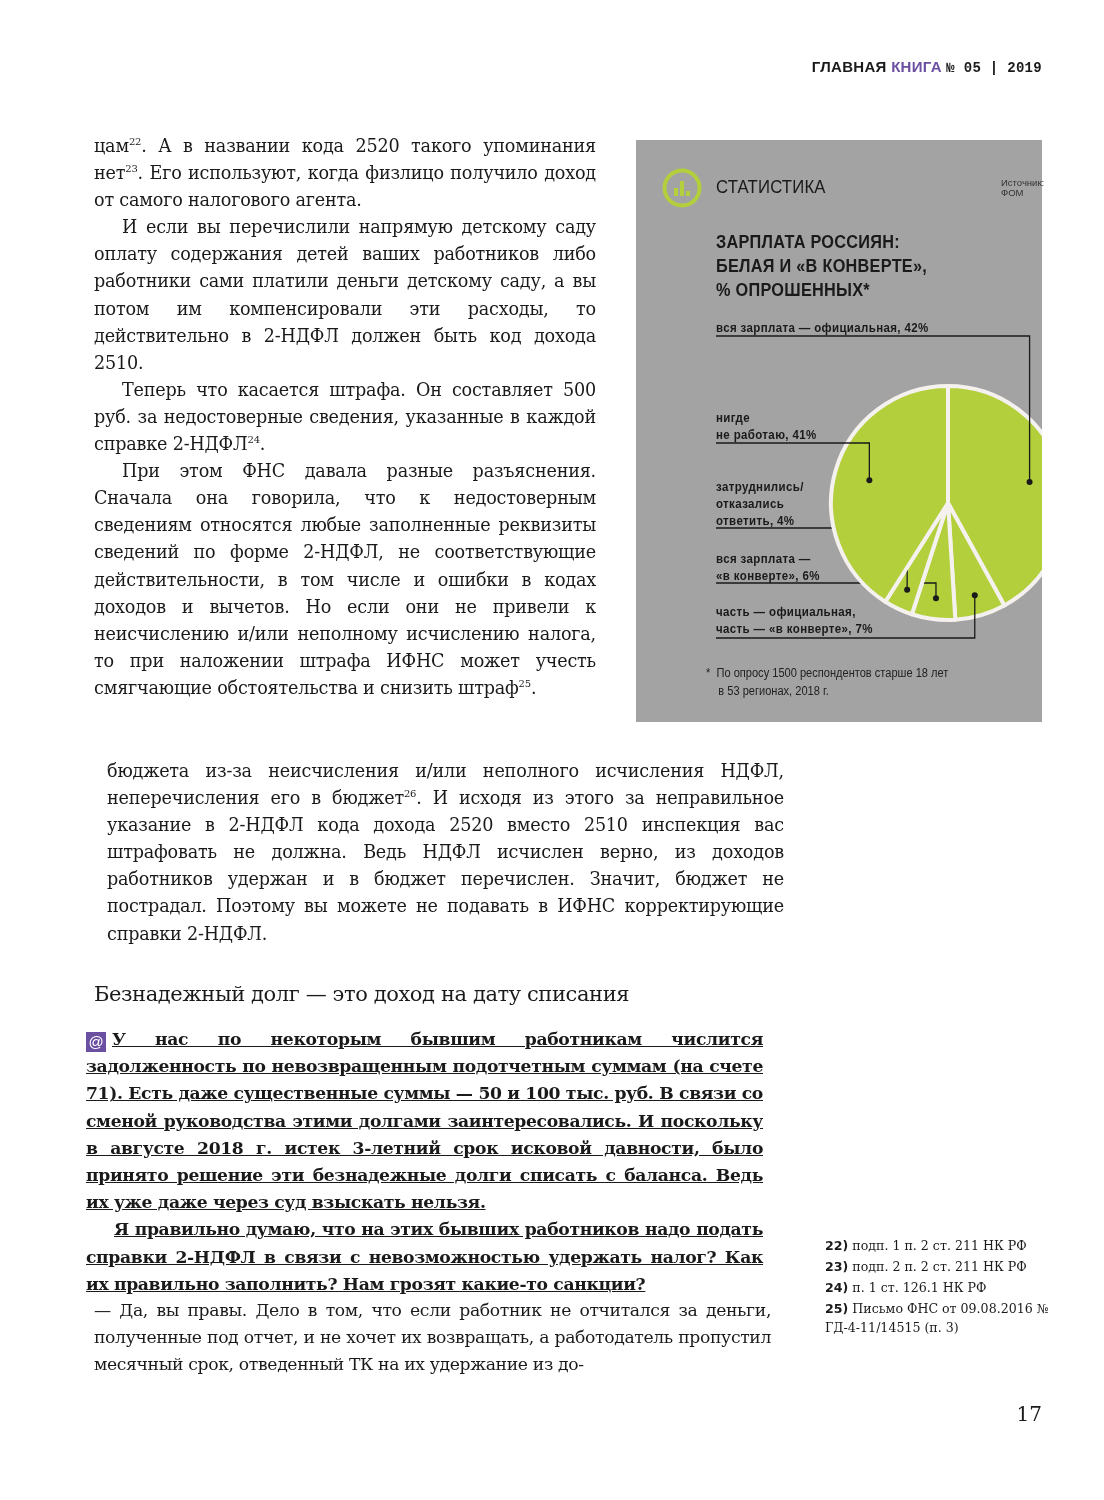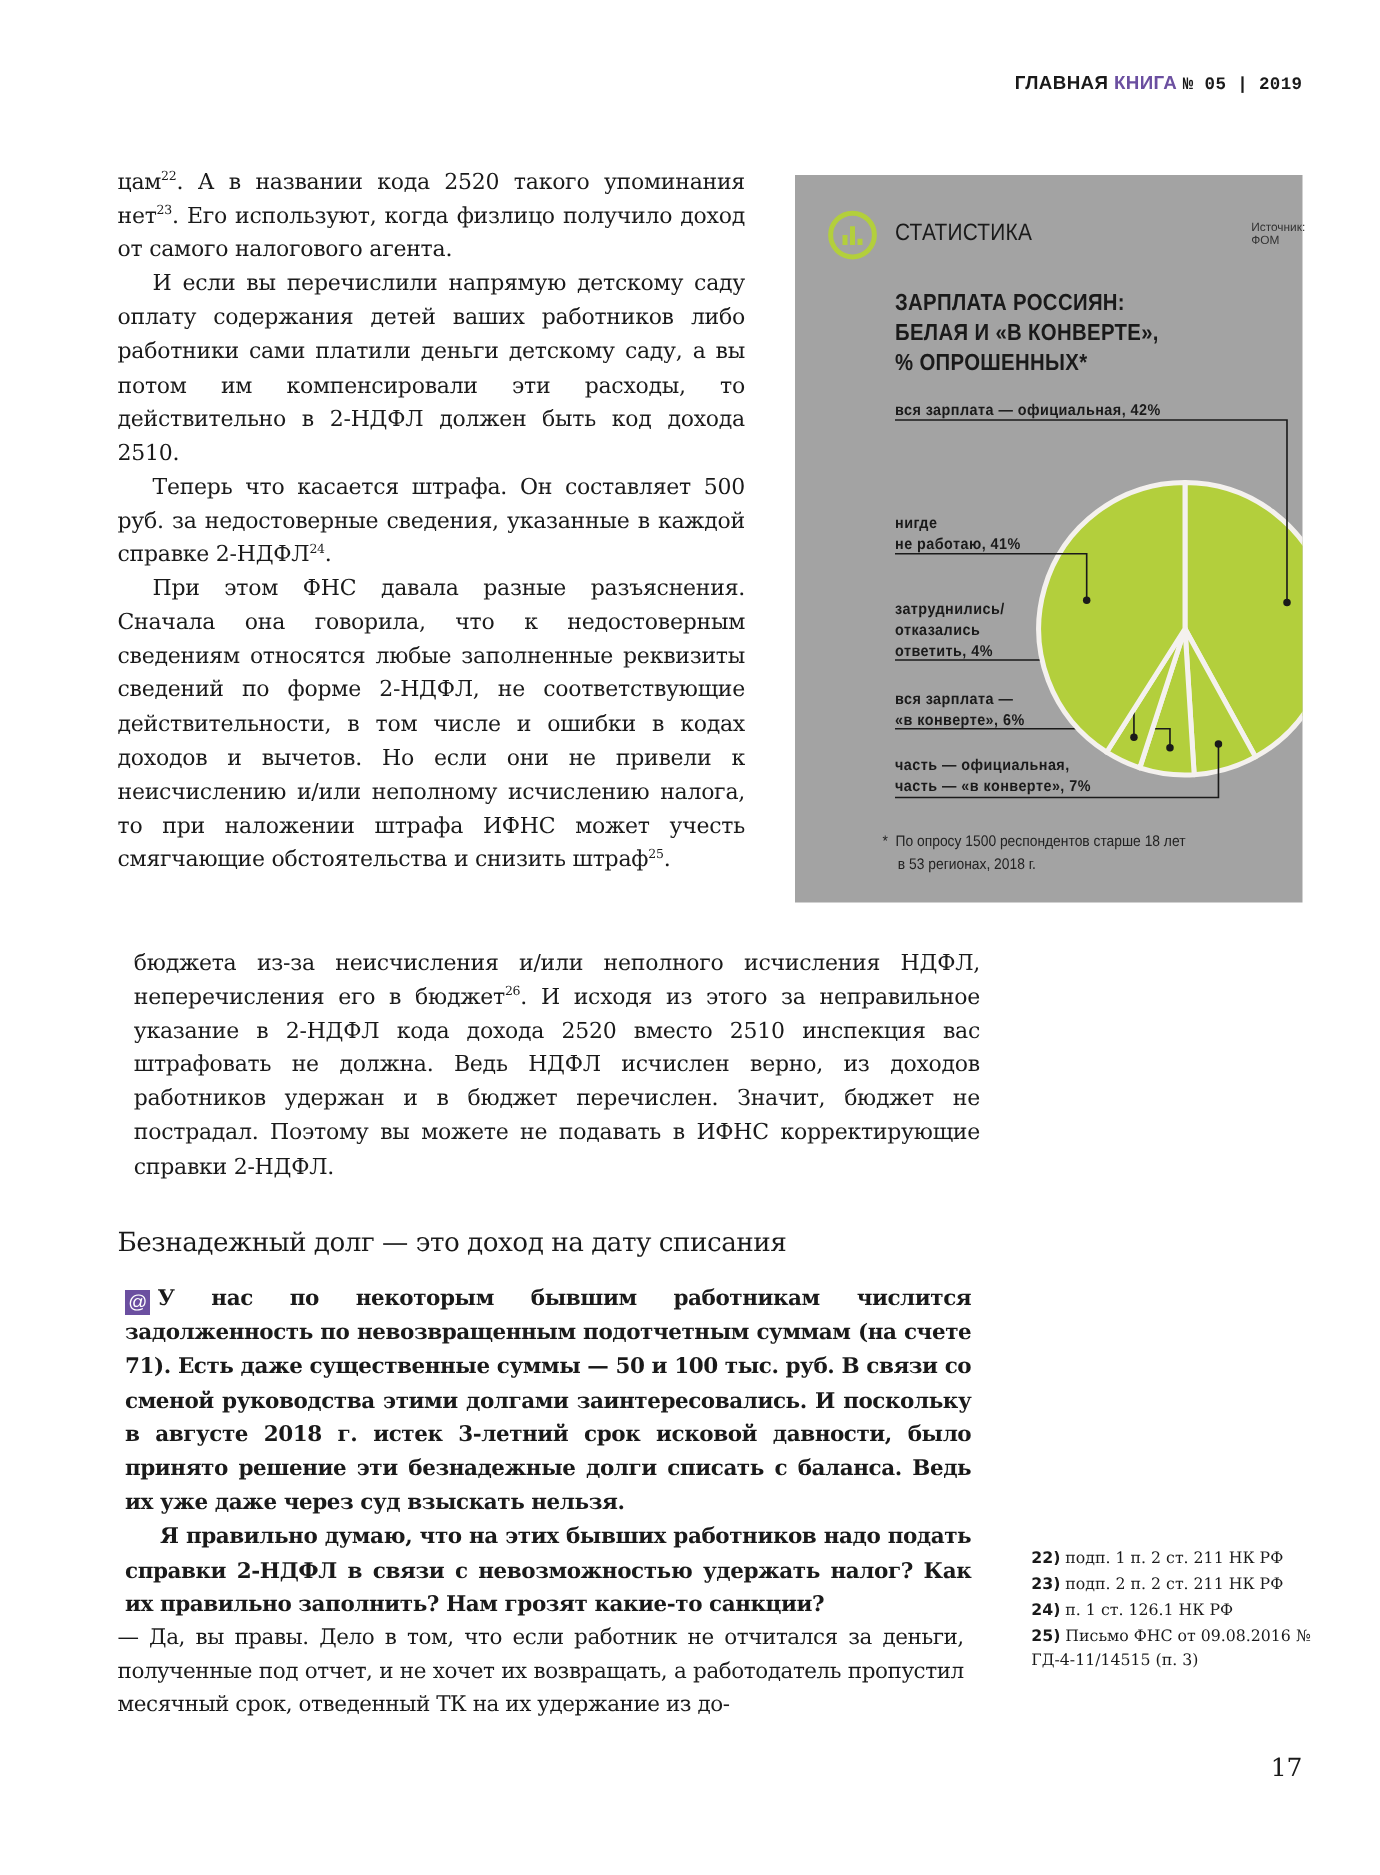--- a/index.html
+++ b/index.html
@@ -26,23 +26,24 @@
     sup { font-size: 10px; line-height: 0; vertical-align: 7px; }
     .col-narrow { left: 94px; top: 133px; width: 502px; }
     .col-wide { left: 107px; top: 758px; width: 677px; }
 
     .section-heading {
       position: absolute; left: 94px; top: 982px; width: 680px;
       font-family: "DejaVu Serif", serif; font-weight: normal; font-size: 21px;
       letter-spacing: -0.4px;
     }
     .question {
-      position: absolute; left: 100px; top: 1026px; width: 677px;
+      position: absolute; left: 86px; top: 1026px; width: 677px;
       font-size: 17.2px; line-height: 27.2px; font-weight: bold; text-align: justify;
       letter-spacing: -0.35px;
+      text-decoration: underline;
     }
     .question p { margin: 0; }
     .at-icon {
       display: inline-block; width: 20px; height: 20px; background: #6b4fa0;
       color: #fff; font-family: "Liberation Sans", sans-serif; font-size: 15px;
       line-height: 19px; text-align: center; vertical-align: -2px; margin-right: 6px;
       font-weight: normal;
     }
     .answer {
       position: absolute; left: 94px; top: 1297px; width: 677px;

